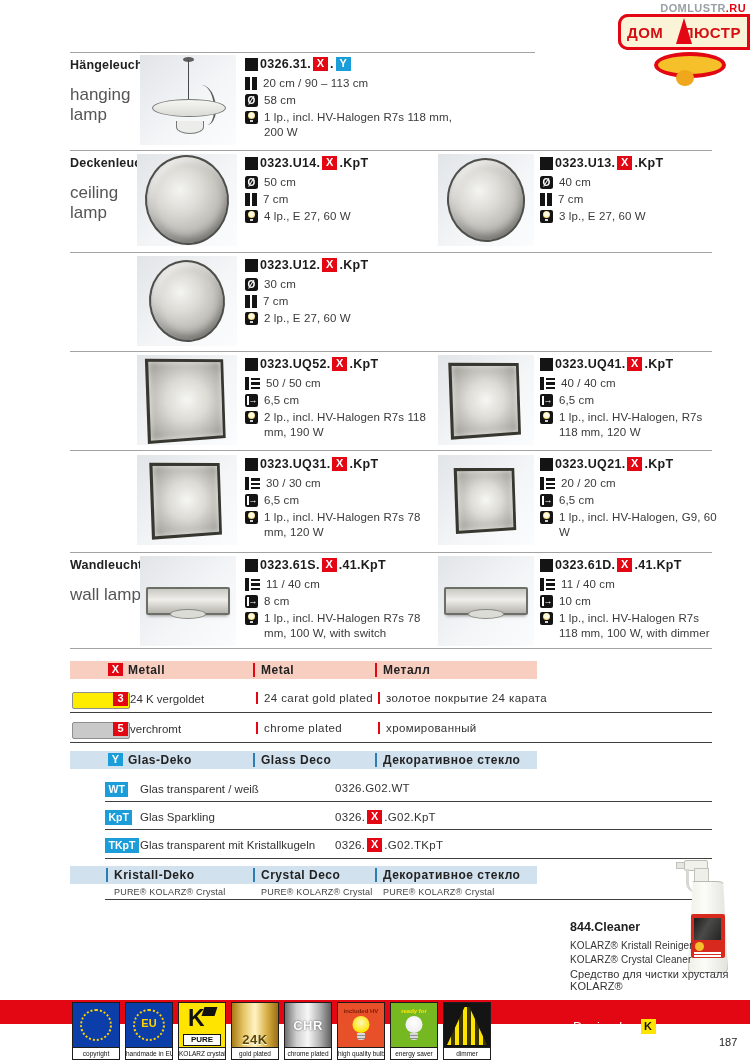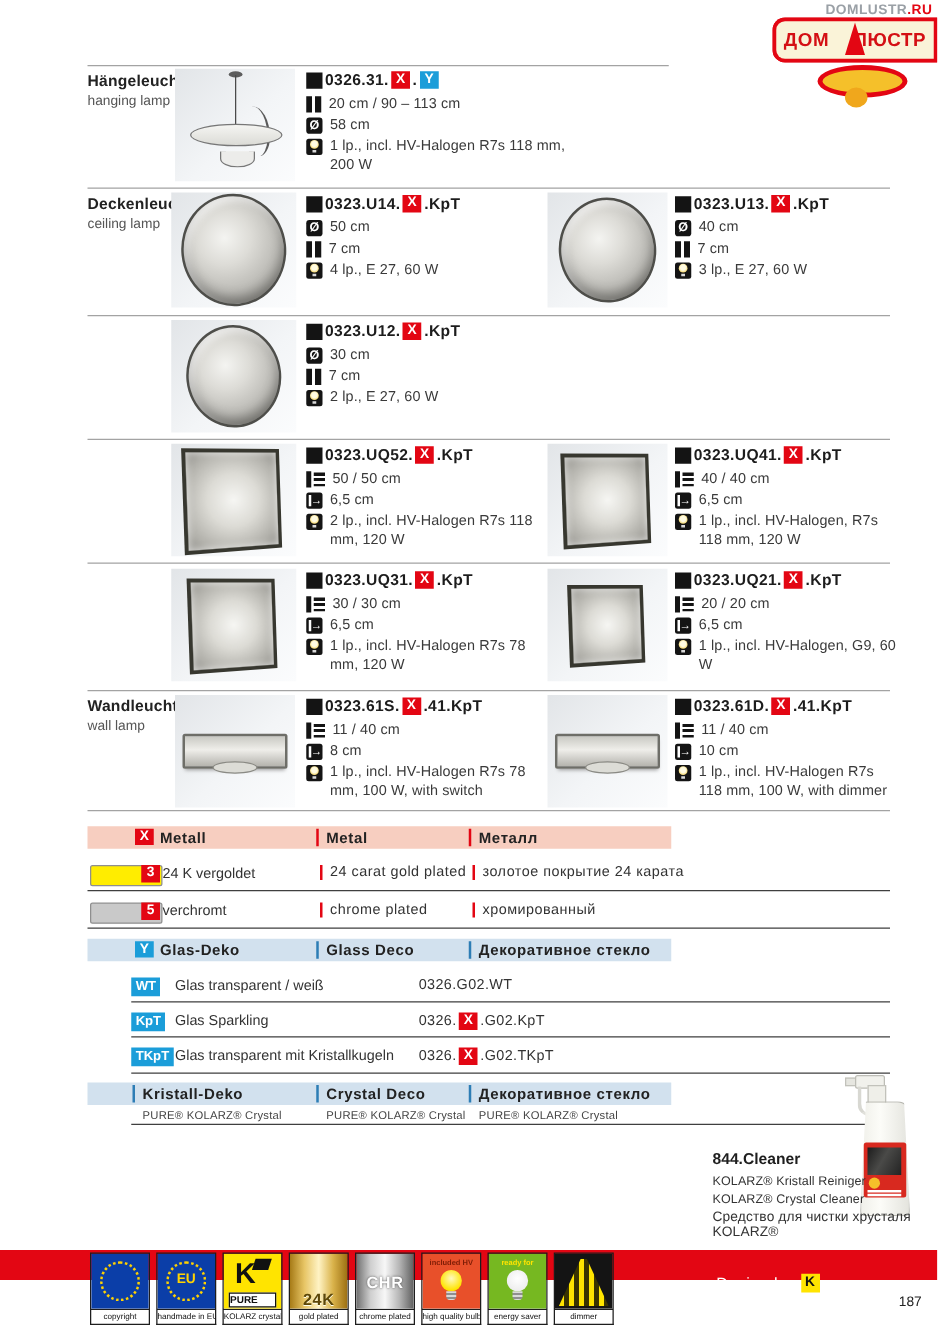--- a/index.html
+++ b/index.html
@@ -21,21 +21,21 @@
   .logo-word { color:#d40f14; font-weight:700; font-size:15px; letter-spacing:.5px; }
   .logo-chand { position:absolute; left:58px; top:4px; width:0; height:0; border-left:8px solid transparent;
                 border-right:8px solid transparent; border-bottom:26px solid #e30613; }
   .logo-ellipse { position:absolute; top:38px; left:36px; width:64px; height:18px; background:#f5c02a;
                   border:4px solid #e30613; border-radius:50%; }
   .logo-ball { position:absolute; top:56px; left:58px; width:18px; height:16px; background:#f0a71c; border-radius:50%; }
 
   
   .sec-label { position:absolute; left:70px; width:72px; }
   .sec-label b { display:block; font-size:12.5px; color:#222; letter-spacing:.2px; }
-  .sec-label span { display:block; font-size:11px; color:#555; margin-top:3px; }
+  .sec-label span { display:block; font-size:17px; color:#555; margin-top:13px; }
 
   
   .img-box { position:absolute; background:linear-gradient(135deg,#e2e5e8,#f3f5f7 55%,#fbfcfd);
              display:flex; align-items:center; justify-content:center; }
   .lamp-round { border-radius:50%; border:2px solid #4e4e4a; transform:rotate(-6deg);
      background:radial-gradient(circle at 42% 38%, #f4f4f1 0%, #dddcd7 30%, #bdbcb7 60%, #96958f 85%, #6e6d68 100%);
      box-shadow:inset 0 -5px 9px rgba(0,0,0,.3), inset 3px 4px 6px rgba(255,255,255,.7); }
   .rl-lg { width:80px; height:86px; } .rl-md { width:74px; height:80px; } .rl-sm { width:72px; height:78px; }
   .lamp-square { border:3px solid #37372f; transform:perspective(220px) rotateY(13deg) rotate(-2deg);
      background:radial-gradient(circle at 50% 50%, #f6f6f3 0%, #dcdbd5 40%, #b1b0aa 78%, #8b8a84 100%);
@@ -130,21 +130,21 @@
   .bcap { width:46px; height:11px; border:1px solid #1d1d1d; border-top:none; background:#fff; color:#111;
           font-size:6.5px; line-height:11px; text-align:center; white-space:nowrap; overflow:hidden; }
   .eu-bg { background:#0b3ea8; width:100%; height:100%; position:relative; }
   .star-ring { position:absolute; left:50%; top:50%; width:28px; height:28px; transform:translate(-50%,-50%);
                border:2.5px dotted #ffd200; border-radius:50%; }
   .eu-txt { position:absolute; left:0; right:0; top:14px; text-align:center; color:#ffd200; font-weight:700; font-size:11px; }
   .pure-bg { background:#ffe400; width:100%; height:100%; position:relative; }
   .kfig { position:absolute; left:9px; top:2px; font-weight:700; font-size:23px; color:#111; }
   .kflag { position:absolute; left:24px; top:4px; width:13px; height:9px; background:#111; transform:skewX(-18deg); }
   .pure-lbl { position:absolute; left:4px; bottom:1px; right:4px; background:#fff; border:1px solid #111;
-              font-weight:700; font-size:8px; line-height:10px; color:#111; }
+              text-align:center; font-weight:700; font-size:8px; line-height:10px; color:#111; }
   .gold-bg { background:linear-gradient(90deg,#a77b17,#e7c565 25%,#fff3c4 50%,#d9b24a 75%,#9c6f12);
              width:100%; height:100%; display:flex; align-items:flex-end; justify-content:center; }
   .gold-lbl { font-weight:700; font-size:13px; color:#5d4708; text-shadow:0 1px 0 #ffe; letter-spacing:.5px; }
   .chr-bg { background:linear-gradient(90deg,#6f6f6f,#cfcfcf 25%,#f7f7f7 50%,#b5b5b5 75%,#5f5f5f);
             width:100%; height:100%; display:flex; align-items:center; justify-content:center; }
   .chr-lbl { font-weight:700; font-size:13px; color:#fff; text-shadow:0 0 2px #444; letter-spacing:.5px; }
   .obulb-bg { background:#e8502a; } .gbulb-bg { background:#76b821; }
   .obulb-bg,.gbulb-bg { width:100%; height:100%; position:relative; }
   .tiny-lbl { position:absolute; left:0; right:0; top:5px; text-align:center; font-size:6px; font-weight:700; }
   .obulb-bg .tiny-lbl { color:#7e1d06; } .gbulb-bg .tiny-lbl { color:#ffe400; }
@@ -338,21 +338,21 @@
     <div class="sline">
         <span class="ic ic-dims"></span>
         <span>50 / 50 cm</span>
       </div>
     <div class="sline">
         <span class="ic ic-depth"></span>
         <span>6,5 cm</span>
       </div>
     <div class="sline">
         <span class="ic ic-bulb"></span>
-        <span>2 lp., incl. HV-Halogen R7s 118 mm, 120 W</span>
+        <span>2 lp., incl. HV-Halogen R7s 118 mm, 190 W</span>
       </div>
   </div>
 
   <div class="spec" style="top:357px;left:540px;width:178px">
     <div class="code">
       <span class="ic ic-code"></span>
       <span>0323.UQ41.</span>
       <span class="pbadge red">X</span>
       <span>.KpT</span>
     </div>

